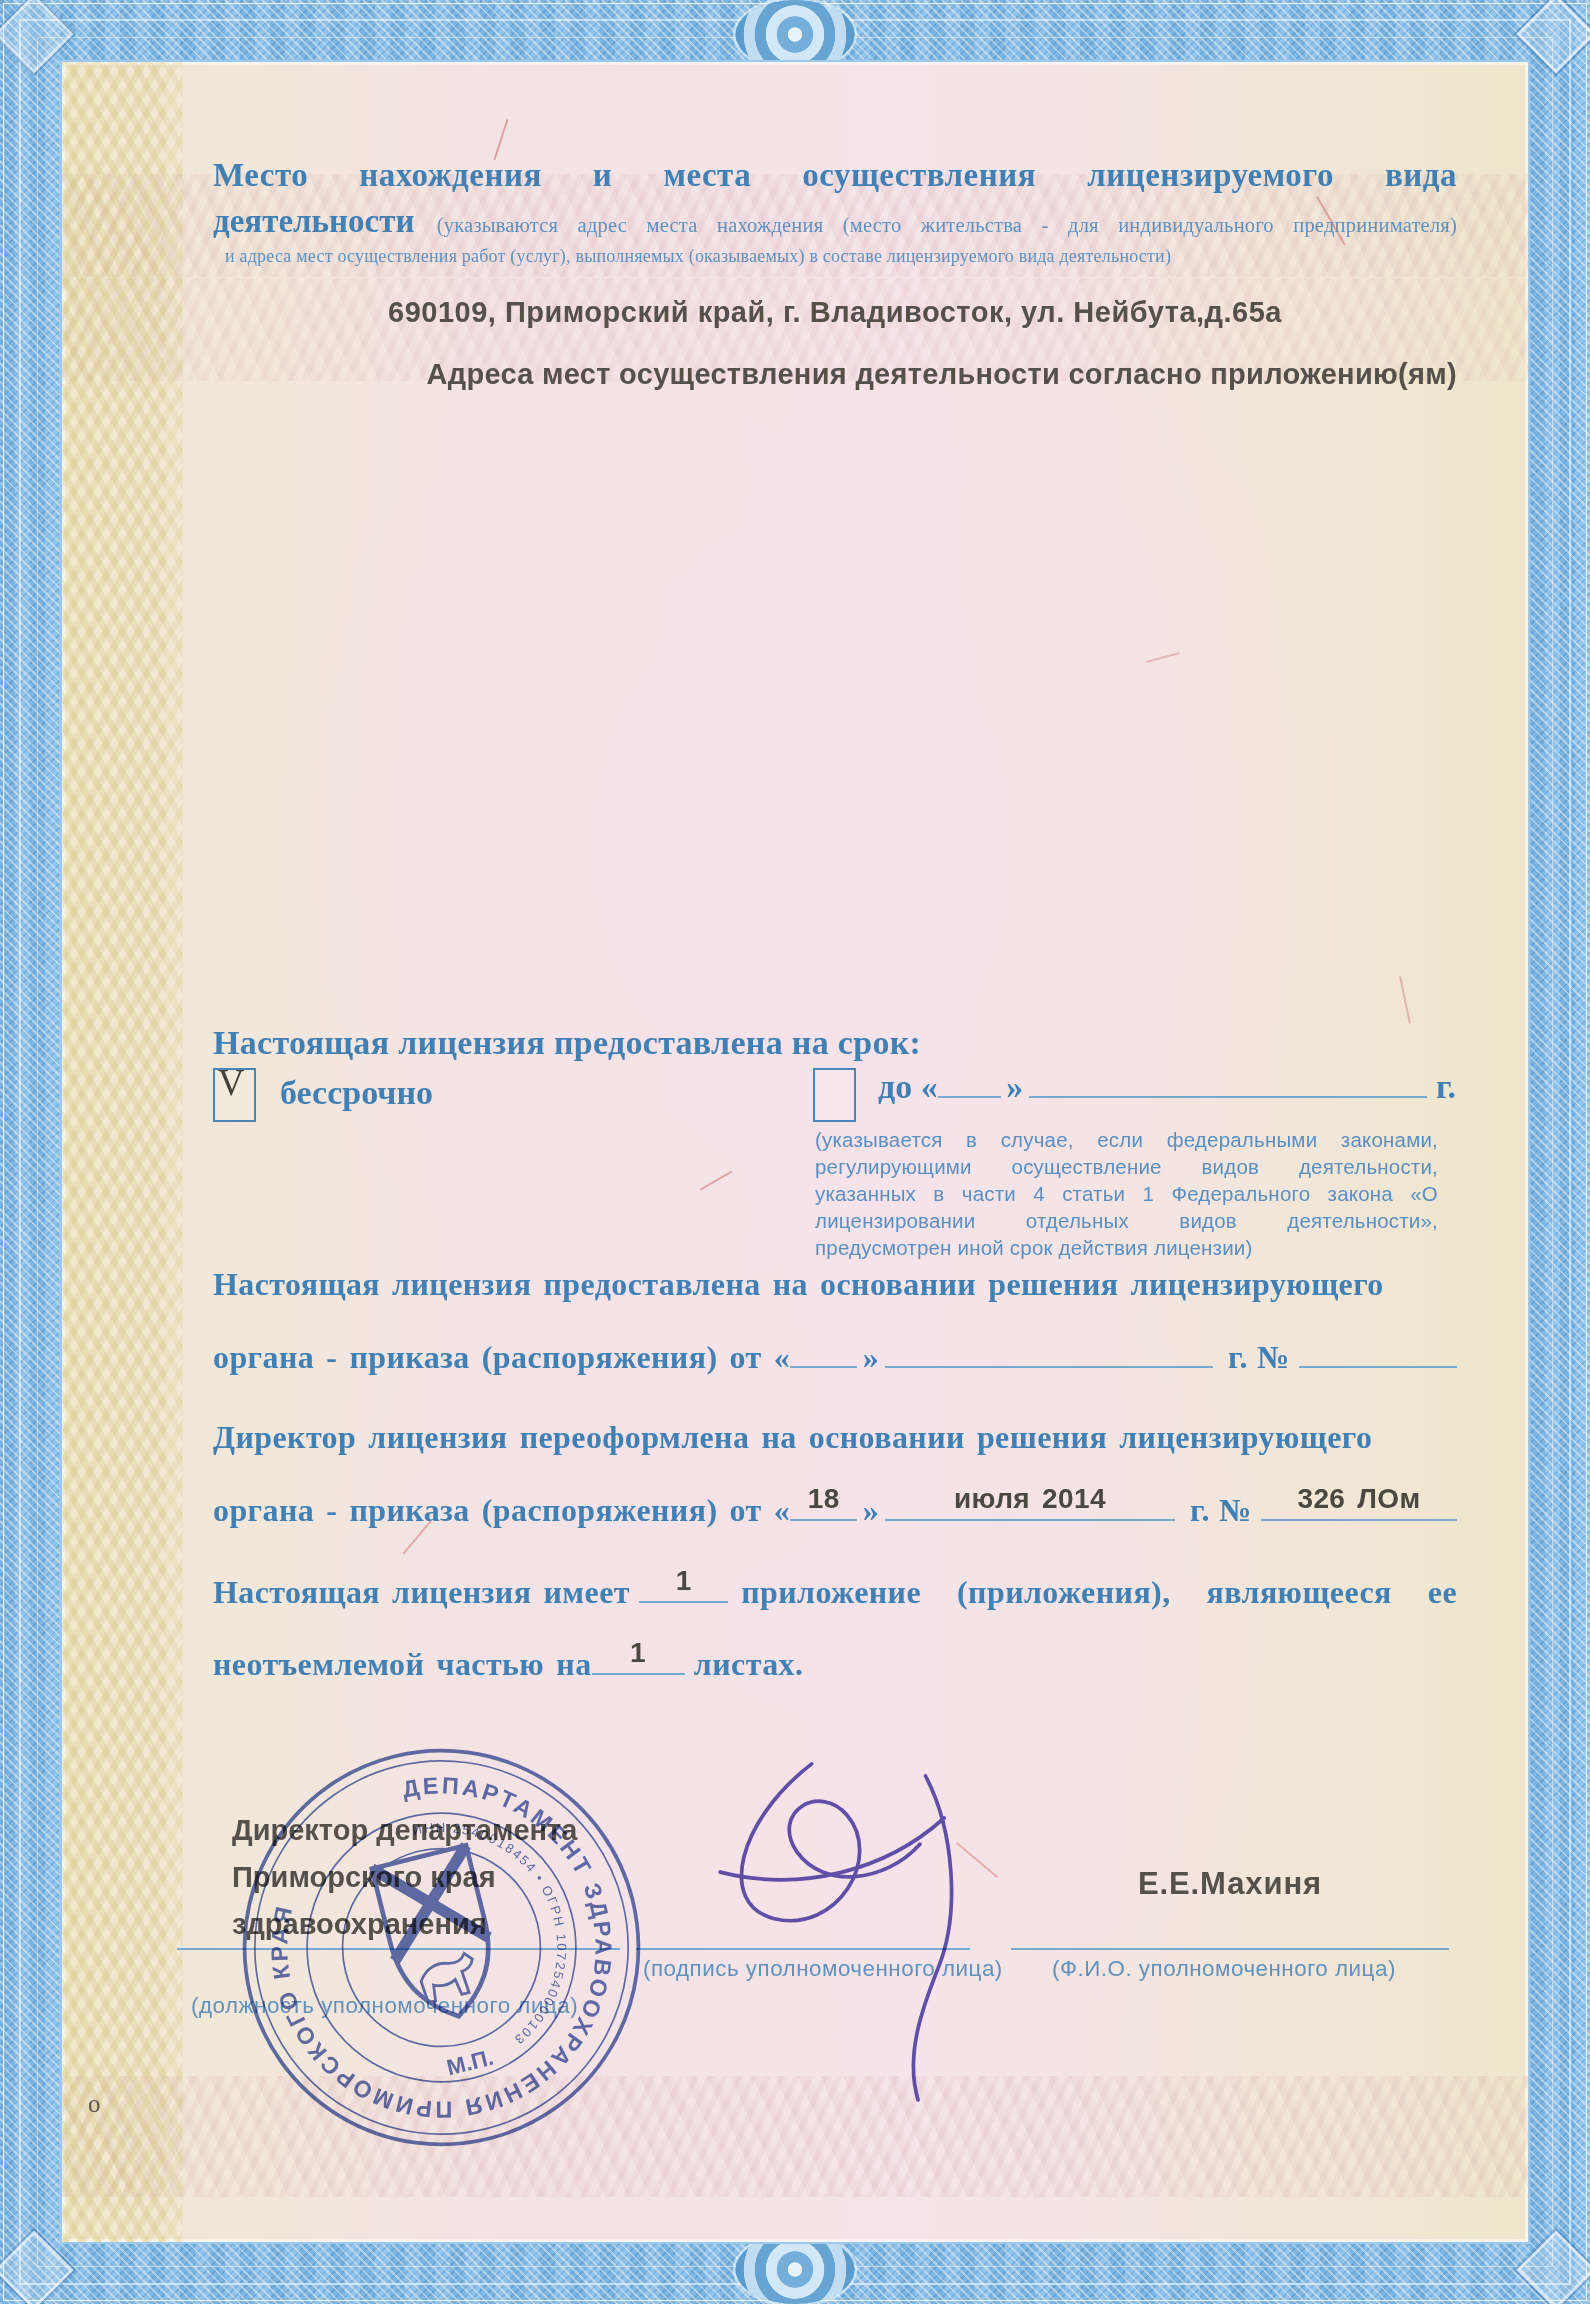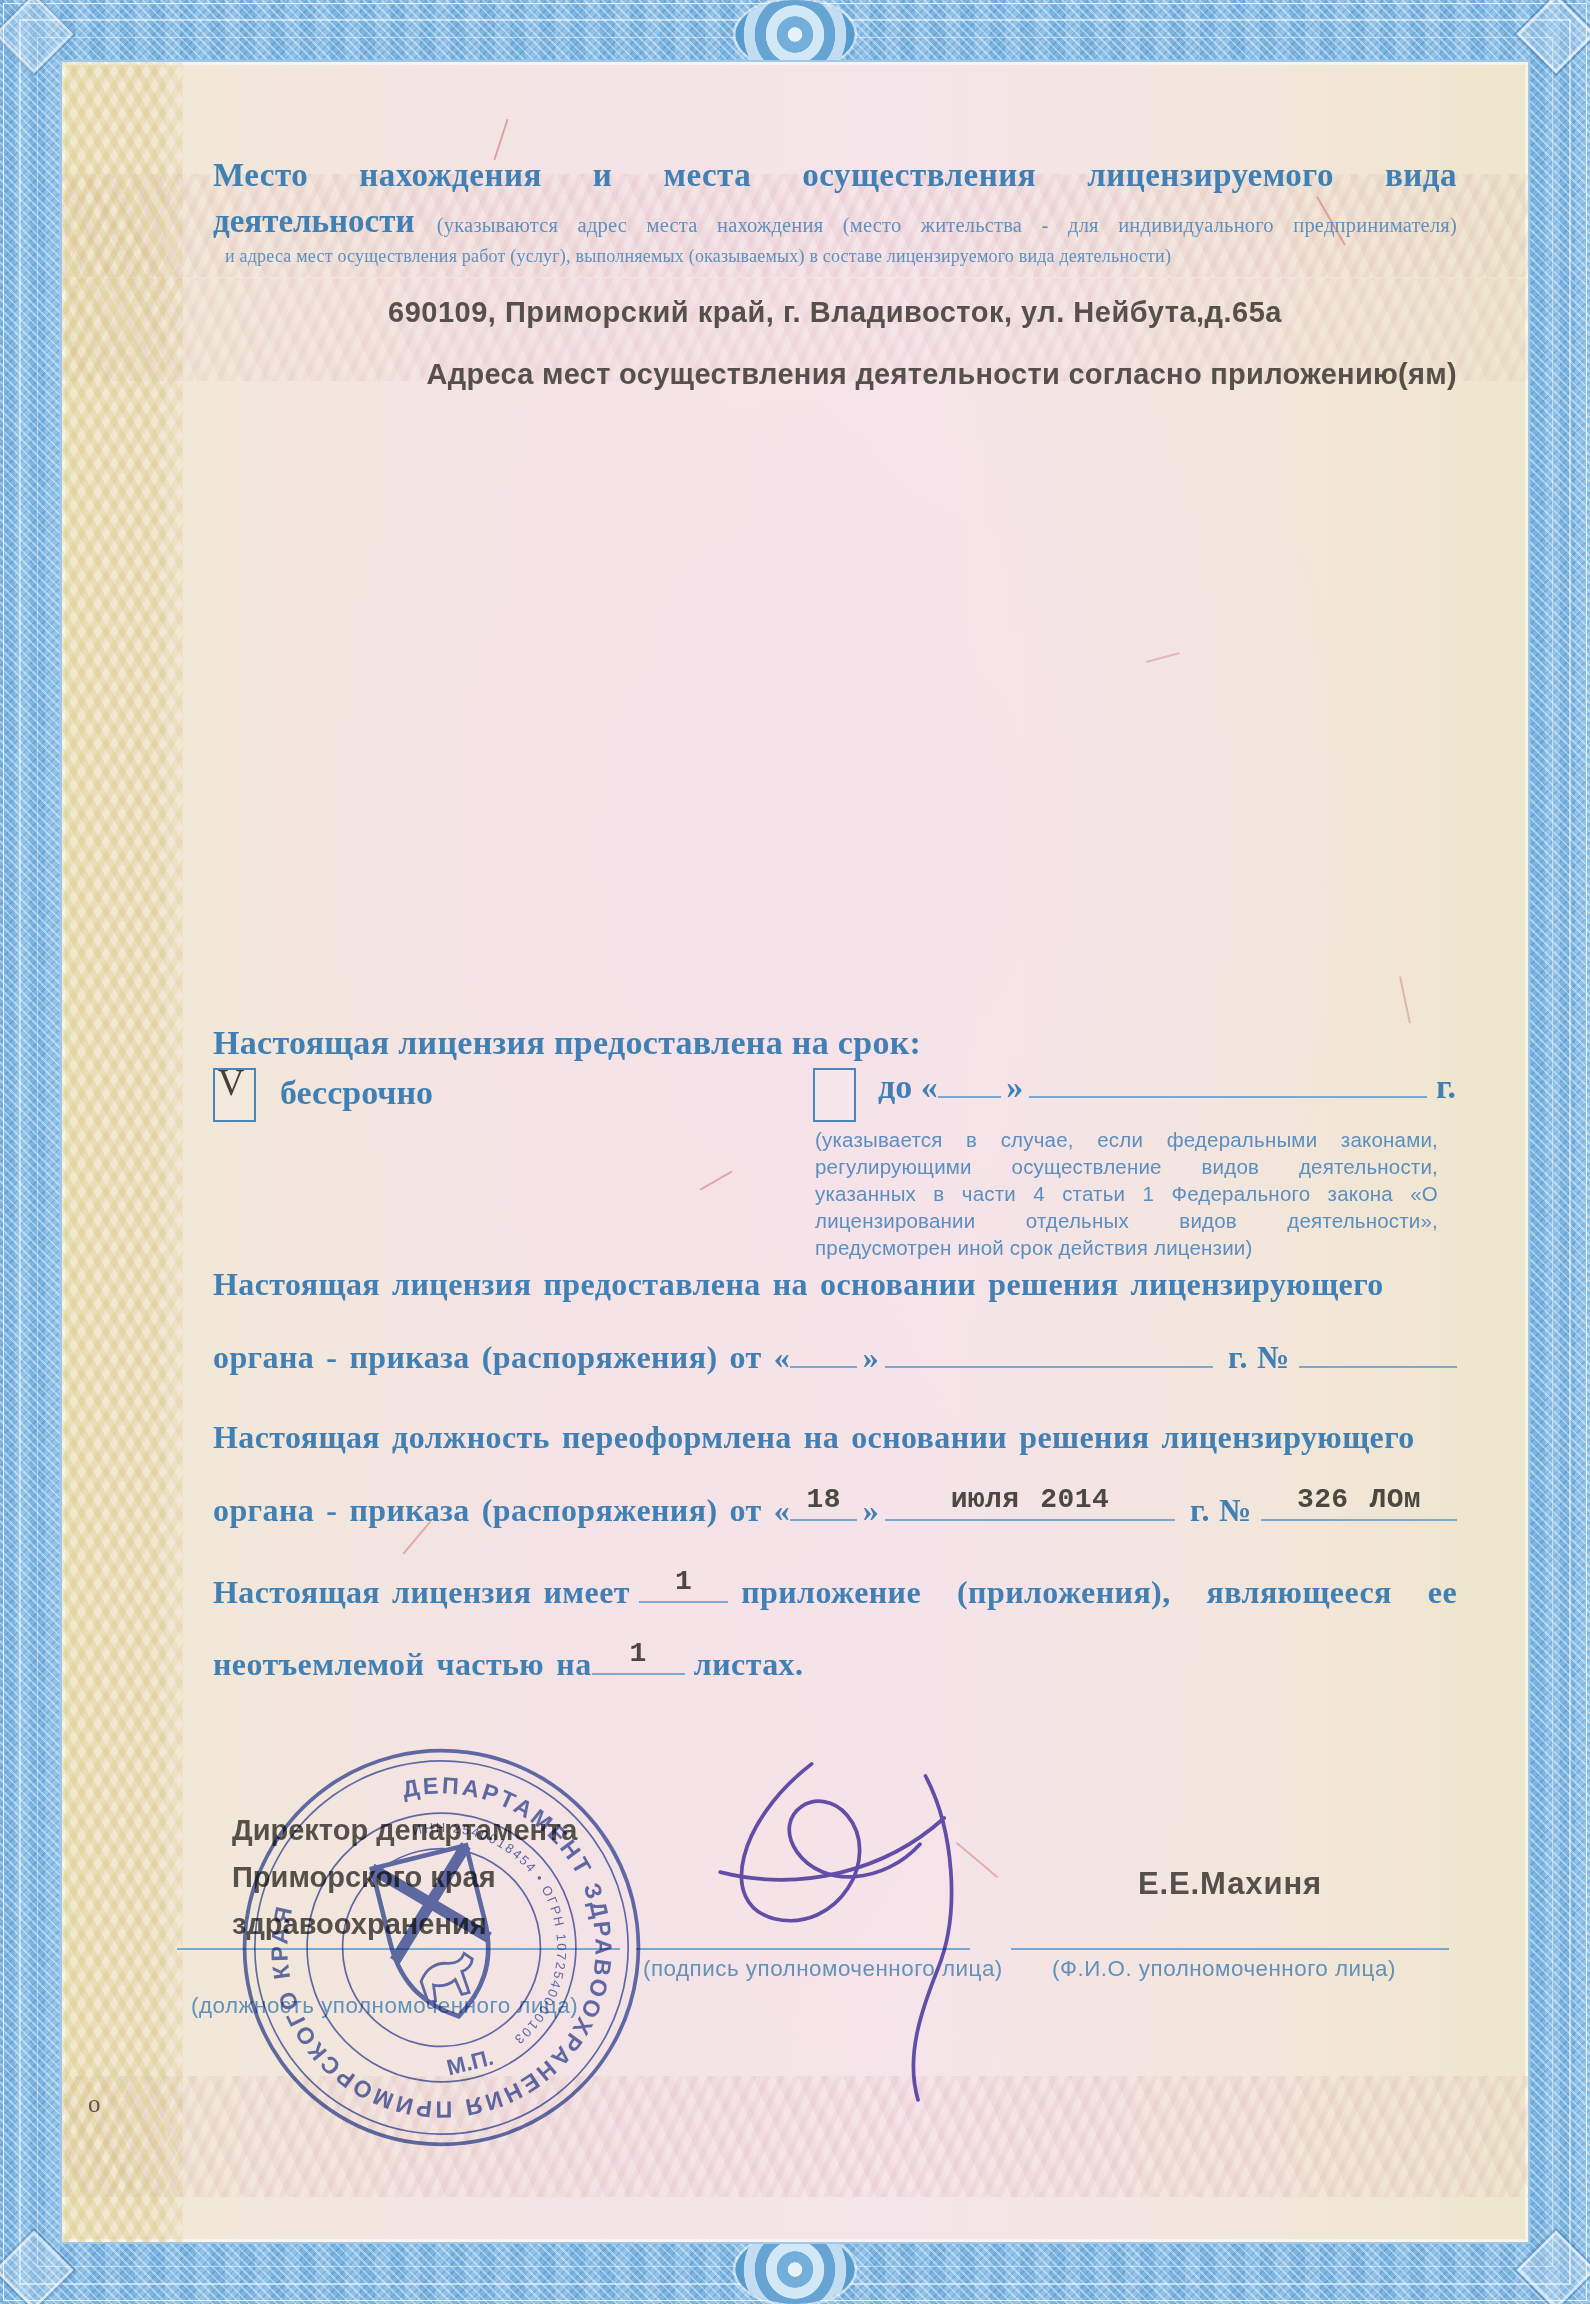--- a/index.html
+++ b/index.html
@@ -50,21 +50,21 @@
 
   .address{left:213px;top:296px;width:1244px;text-align:center;font-size:29px;letter-spacing:0.5px;}
   .addr-note{left:213px;top:358px;width:1244px;text-align:right;font-size:29px;letter-spacing:0.3px;}
 
   .term-heading{left:213px;top:1024px;font-size:34px;letter-spacing:0.3px;}
   .checkbox{position:absolute;width:39px;height:50px;border:2.3px solid #4a86b6;background:rgba(255,255,255,.12);}
   .vmark{position:absolute;left:2.8px;top:-9.3px;font-size:37px;color:#454039;font-family:"Liberation Serif",serif;}
   .perp-label{left:280px;top:1074px;font-size:34px;}
   .until-row{left:878px;top:1068px;width:578px;display:flex;align-items:baseline;font-size:34px;white-space:nowrap;}
   .blank{display:inline-block;position:relative;height:4.7px;border-bottom:2.8px solid #79a9d0;}
-  .fill{position:absolute;left:0;right:0;bottom:3.7px;text-align:center;font-family:Liberation Mono, monospace;font-weight:700;color:#4b4741;font-size:28px;white-space:nowrap;}
+  .fill{position:absolute;left:0;right:0;bottom:3.7px;text-align:center;font-family:Liberation Sans, sans-serif;font-weight:700;color:#4b4741;font-size:28px;white-space:nowrap;}
   .grow{flex:1;}
   .term-note{left:815px;top:1126px;width:623px;font-size:20.5px;line-height:1.32;text-align:justify;font-family:"Liberation Sans","DejaVu Sans",sans-serif;color:#5b8fc2;letter-spacing:0.2px;}
 
   .para-line{left:213px;width:1244px;font-size:32px;letter-spacing:0.4px;word-spacing:3.7px;}
   .fieldline{display:flex;align-items:baseline;white-space:nowrap;}
   .ml6{margin-left:5.6px;} .ml10{margin-left:9.3px;} .ml16{margin-left:15px;}
   .justify2{flex:1;text-align:justify;text-align-last:justify;margin-left:13px;}
 
   .sig-title{left:232px;top:1807px;width:447px;font-size:29px;line-height:47px;font-weight:700;}
   .sigline{position:absolute;border-bottom:2.3px solid #79a9d0;height:0;}
@@ -138,21 +138,21 @@
   <div class="abs para-line blue-h fieldline" style="top:1339px;">
     <span>органа - приказа (распоряжения) от «</span>
     <span class="blank" style="width:67px;"></span>
     <span class="ml6">»</span>
     <span class="blank grow ml6"></span>
     <span class="ml16">г.</span>
     <span class="ml10">№</span>
     <span class="blank ml10" style="width:158px;"></span>
   </div>
 
-  <div class="abs para-line blue-h" style="top:1419px;">Настоящая должность переоформлена на основании решения лицензирующего</div>
+  <div class="abs para-line blue-h" style="top:1419px;">Директор лицензия переоформлена на основании решения лицензирующего</div>
   <div class="abs para-line blue-h fieldline" style="top:1492px;">
     <span>органа - приказа (распоряжения) от «</span>
     <span class="blank" style="width:67px;">
         <span class="fill">18</span>
       </span>
     <span class="ml6">»</span>
     <span class="blank grow ml6">
         <span class="fill">июля 2014</span>
       </span>
     <span class="ml16">г.</span>

